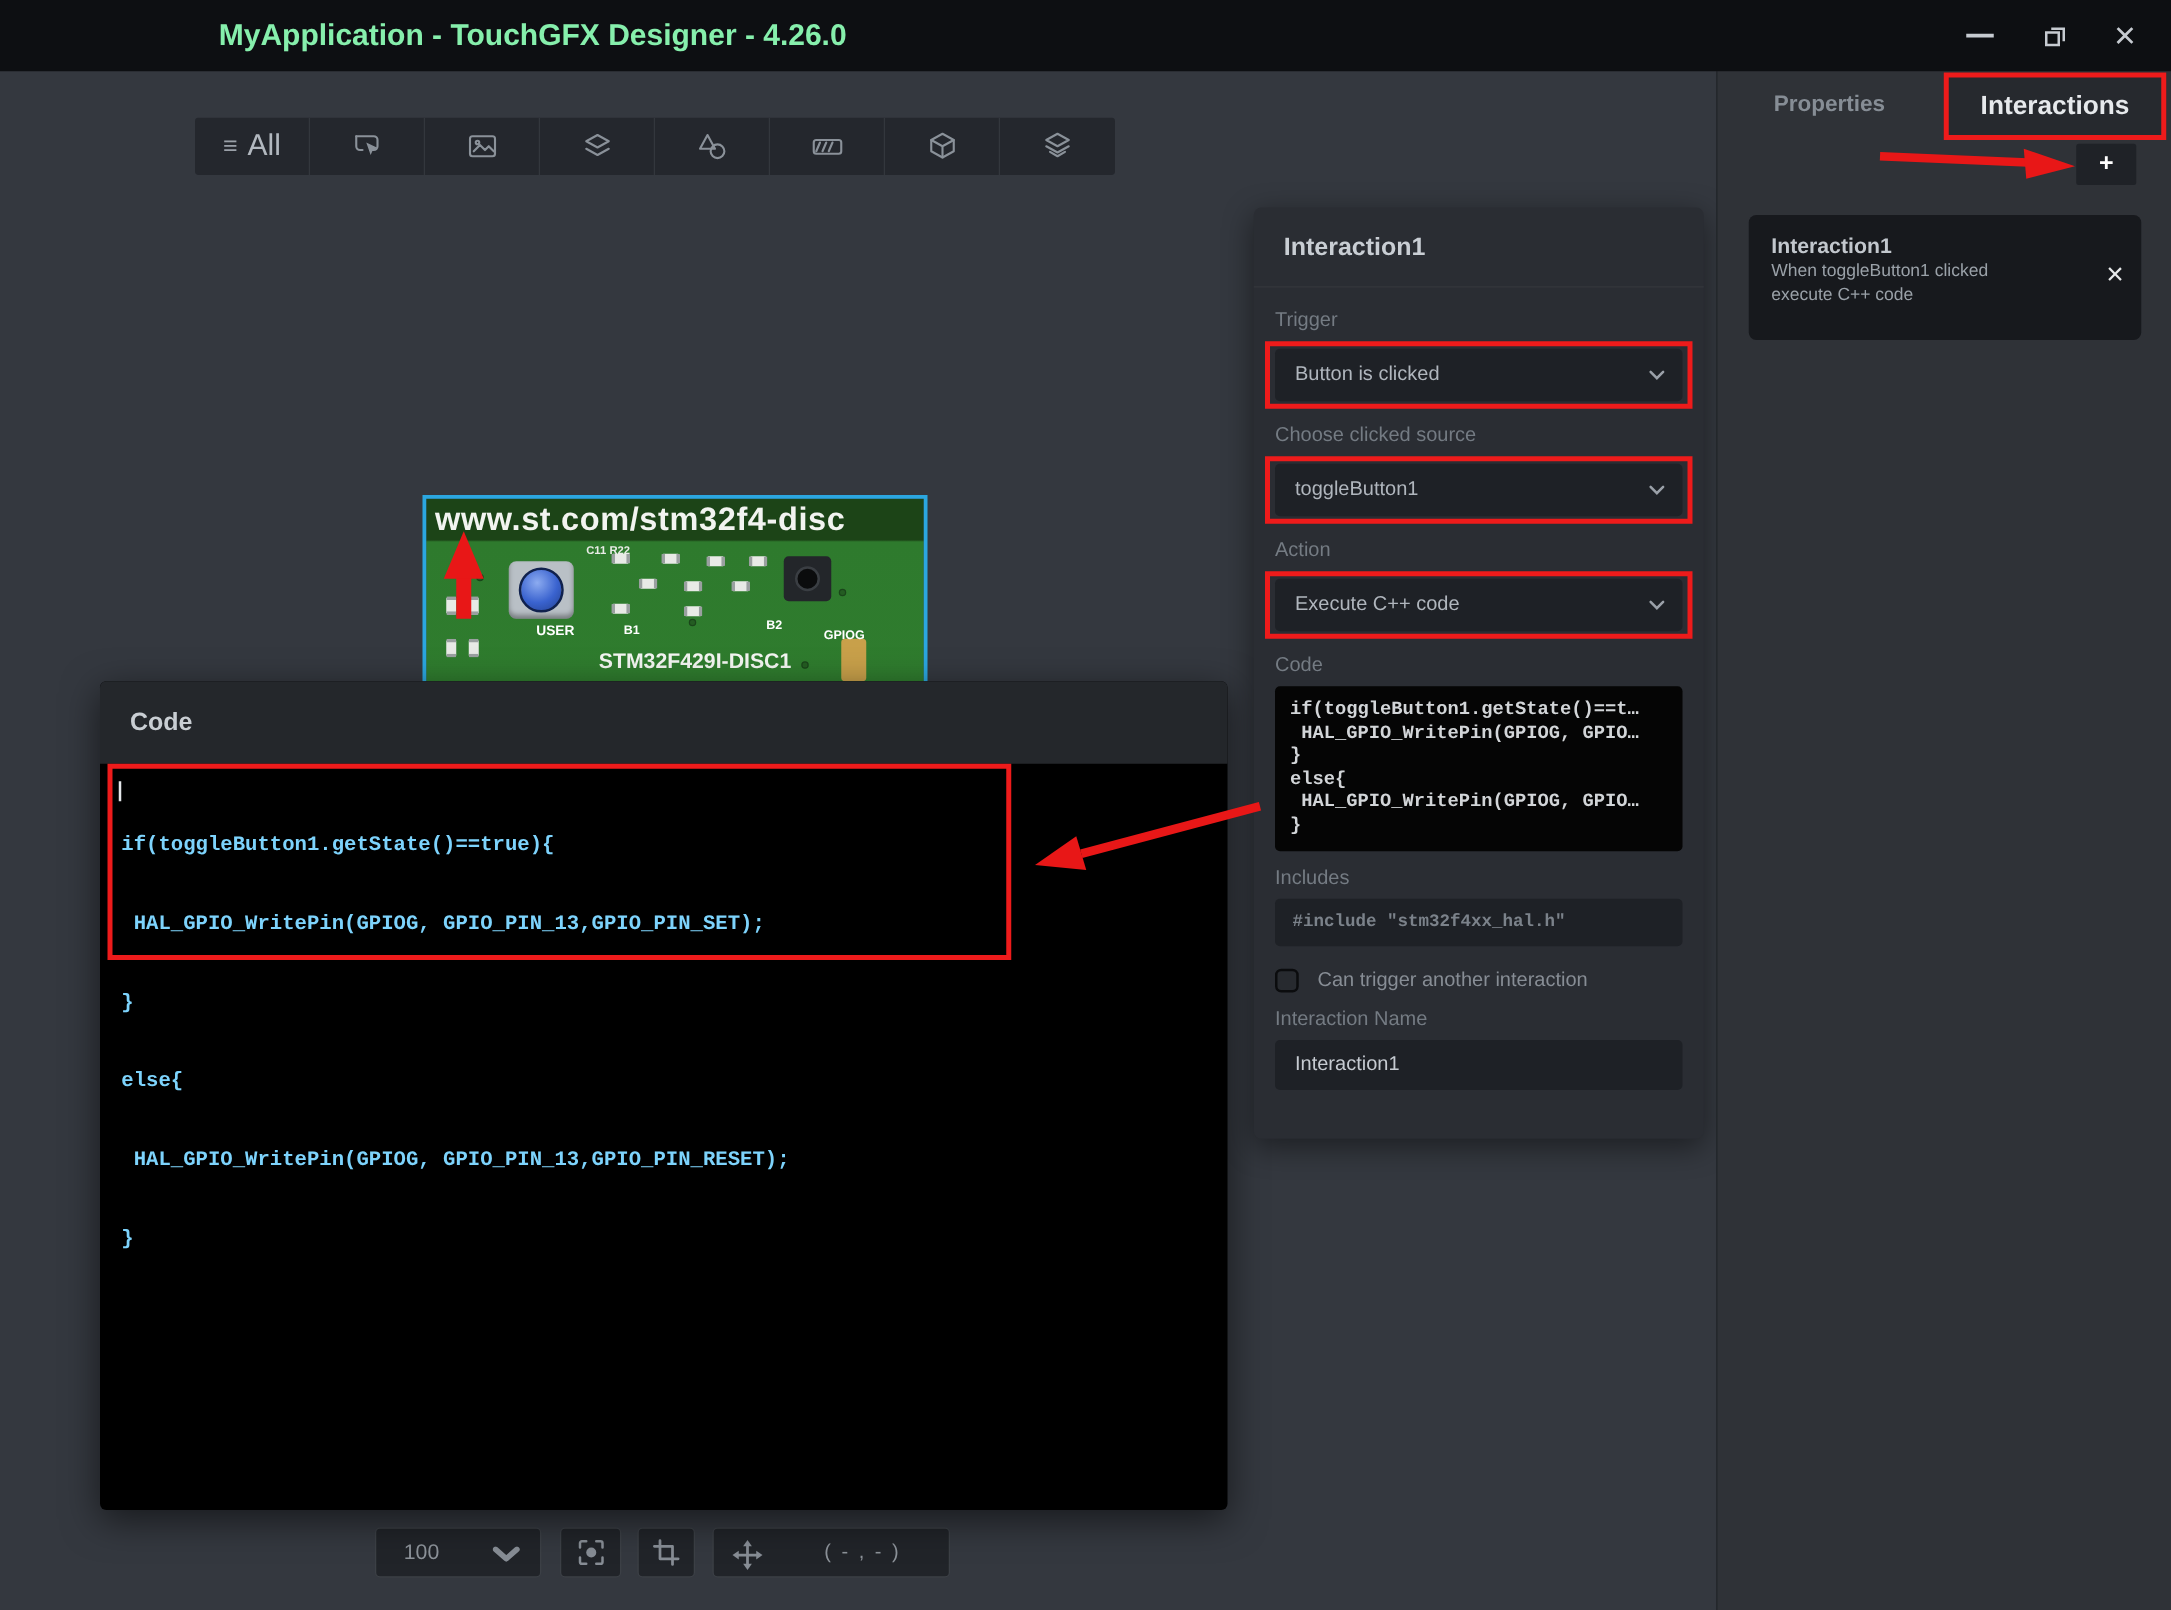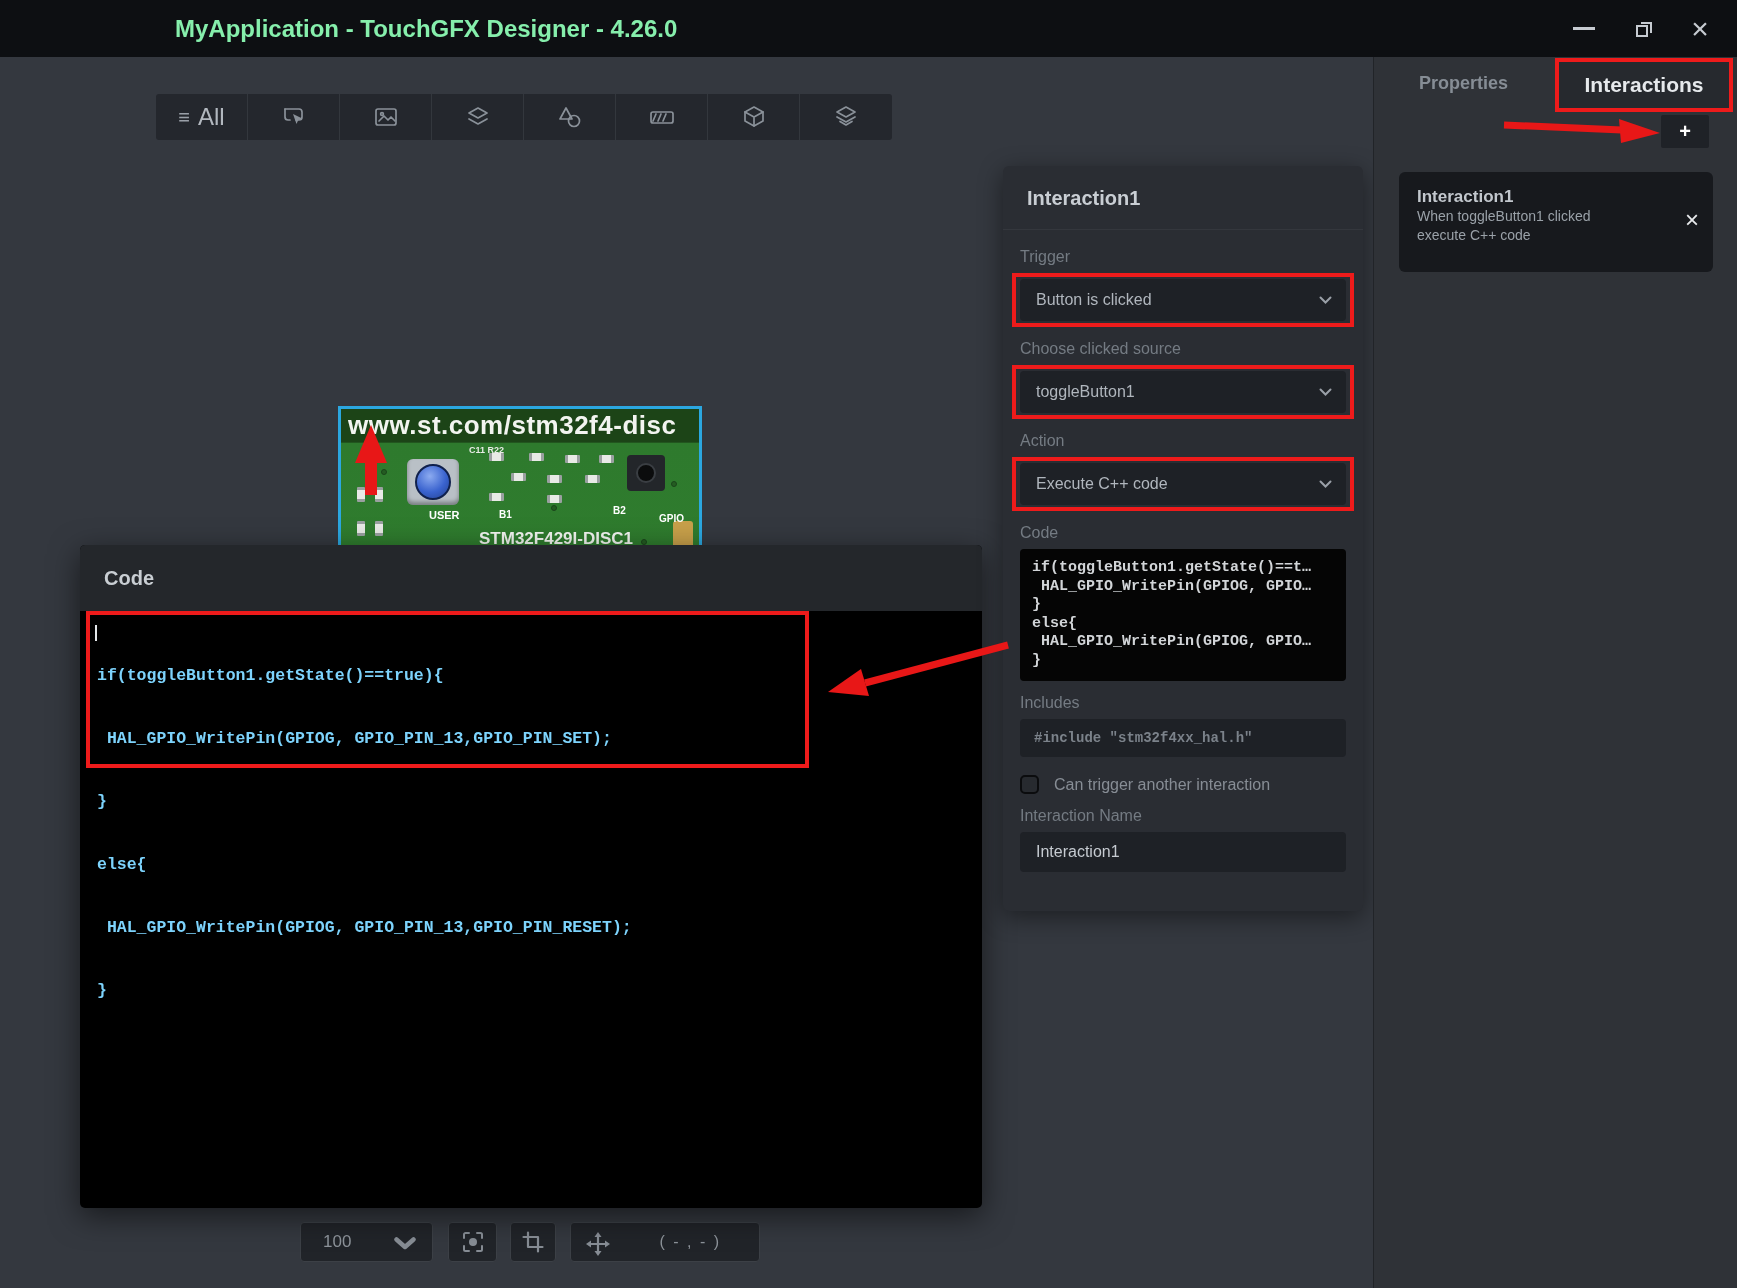--- a/index.html
+++ b/index.html
@@ -28,21 +28,21 @@
 
   
   .wtoolbar { position:absolute; left:156px; top:94px; height:46px; display:flex; z-index:6; border-radius:3px; overflow:hidden; }
   .wt-btn { width:92px; height:46px; background:#24272d; border-right:1px solid #33373d; display:flex; align-items:center; justify-content:center; gap:8px; color:#aab0b8; }
   .wt-btn:last-child { border-right:none; }
   .wt-btn .hamb { font-size:20px; color:#9aa0a8; }
   .wt-btn .all-txt { font-size:24px; color:#b2b8bf; }
   .wt-icon { stroke:#8a9199; fill:none; stroke-width:1.7; stroke-linejoin:round; stroke-linecap:round; }
 
   
-  .board { position:absolute; left:338px; top:406px; width:364px; height:156px; background:linear-gradient(180deg,#1c4417 0%,#1c4417 22%,#2e7a2d 23%,#2f7c2e 100%); border:3px solid #2ba7e0; z-index:4; overflow:hidden; }
+  .board { position:absolute; left:338px; top:396px; width:404px; height:156px; background:linear-gradient(180deg,#1c4417 0%,#1c4417 22%,#2e7a2d 23%,#2f7c2e 100%); border:3px solid #2ba7e0; z-index:4; overflow:hidden; }
   .b-url { position:absolute; left:7px; top:1px; font-size:26px; font-weight:700; color:#f2f4f0; letter-spacing:0.5px; white-space:nowrap; }
   .b-btn-base { position:absolute; left:66px; top:50px; width:52px; height:46px; background:#b9c0c6; border-radius:6px; box-shadow:inset 0 -3px 4px rgba(0,0,0,.35); }
   .b-btn-blue { position:absolute; left:74px; top:55px; width:36px; height:36px; border-radius:50%; background:radial-gradient(circle at 40% 32%, #8cabf0 0%, #3a63cf 55%, #23418f 100%); border:2px solid #10214d; }
   .b-user { position:absolute; left:88px; top:100px; font-size:11px; font-weight:700; color:#fff; }
   .b-b1 { position:absolute; left:158px; top:100px; font-size:10px; font-weight:700; color:#fff; }
   .b-b2 { position:absolute; left:272px; top:96px; font-size:10px; font-weight:700; color:#fff; }
   .b-c11 { position:absolute; left:128px; top:36px; font-size:9px; font-weight:700; color:#e9ece7; }
   .b-name { position:absolute; left:138px; top:120px; font-size:17px; font-weight:700; color:#f4f6f2; white-space:nowrap; }
   .b-reset { position:absolute; left:318px; top:104px; font-size:10px; font-weight:700; color:#fff; }
   .b-blackbtn-base { position:absolute; left:286px; top:46px; width:38px; height:36px; background:#23262a; border-radius:4px; }
@@ -191,21 +191,21 @@
     <div class="b-btn-base"></div>
     <div class="b-btn-blue"></div>
     <div class="b-blackbtn-base"></div>
     <div class="b-blackbtn"></div>
     <div class="b-gold"></div>
     <div class="b-user">USER</div>
     <div class="b-b1">B1</div>
     <div class="b-b2">B2</div>
     <div class="b-c11">C11 R22</div>
     <div class="b-name">STM32F429I-DISC1</div>
-    <div class="b-reset">GPIO</div>
+    <div class="b-reset">GPIOG</div>
   </div>
 
   <div class="code-dialog">
     <div class="cd-header"></div>
     <div class="cd-title">Code</div>
     <div class="cd-code">
       <div>if(toggleButton1.getState()==true){</div>
       <div> HAL_GPIO_WritePin(GPIOG, GPIO_PIN_13,GPIO_PIN_SET);</div>
       <div>}</div>
       <div>else{</div>

